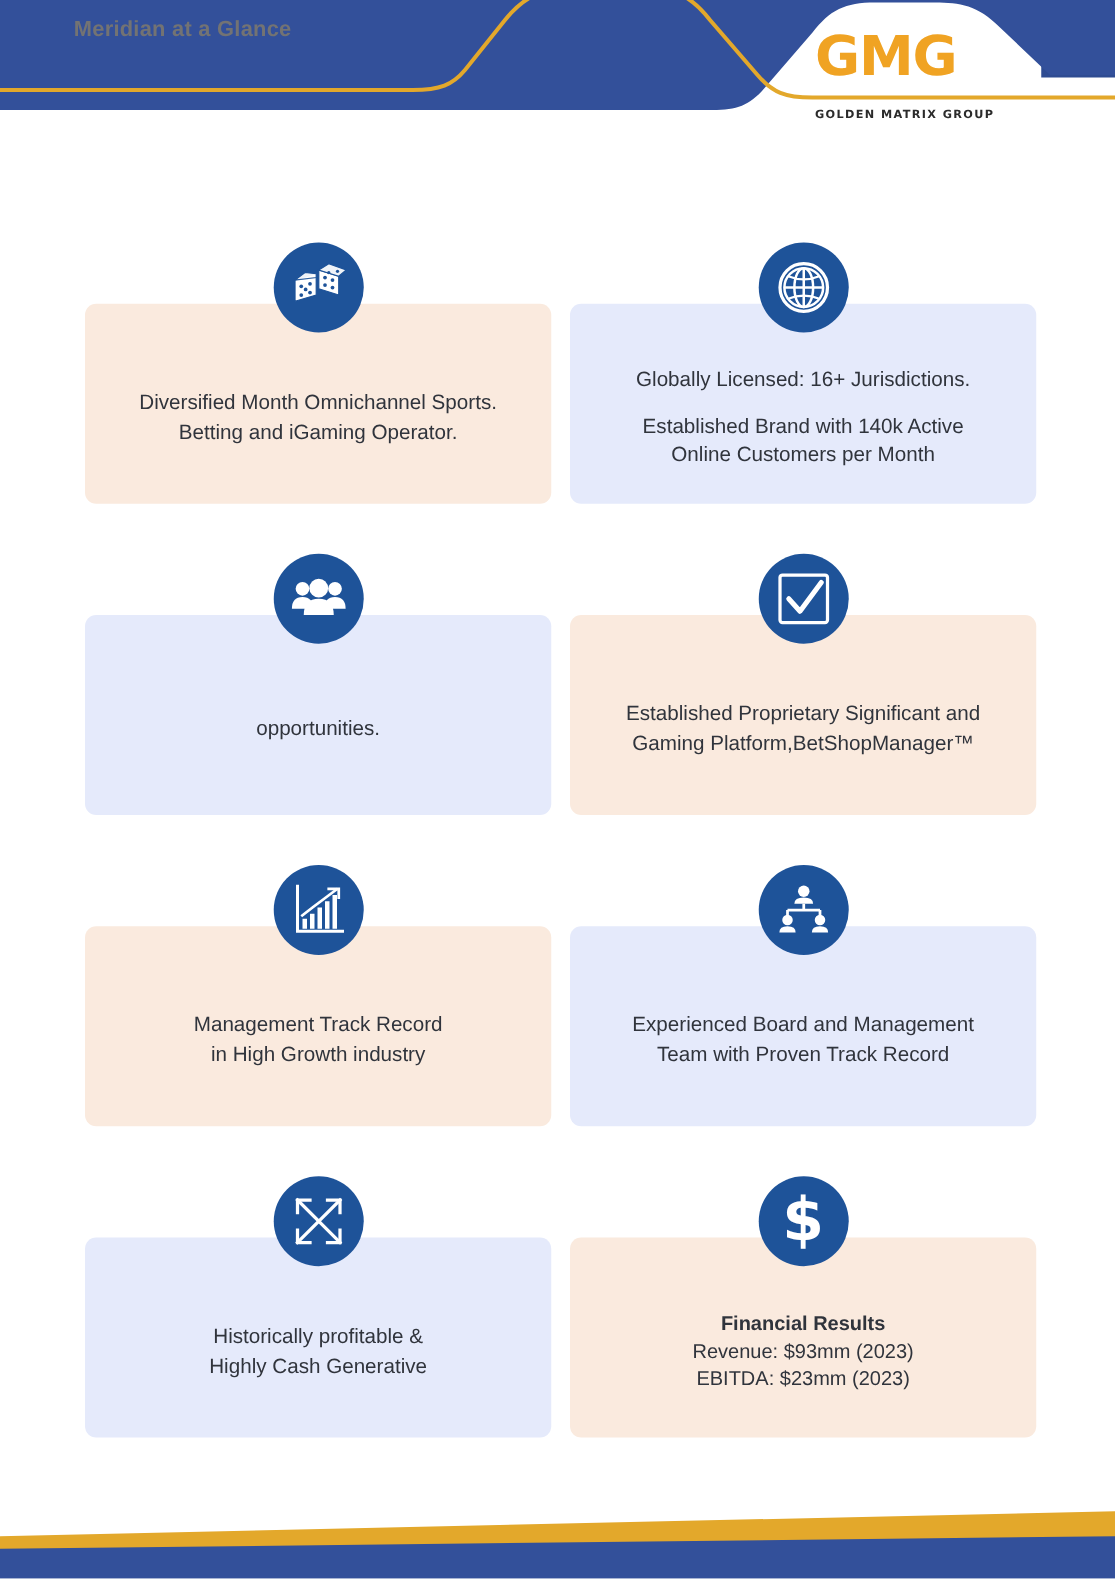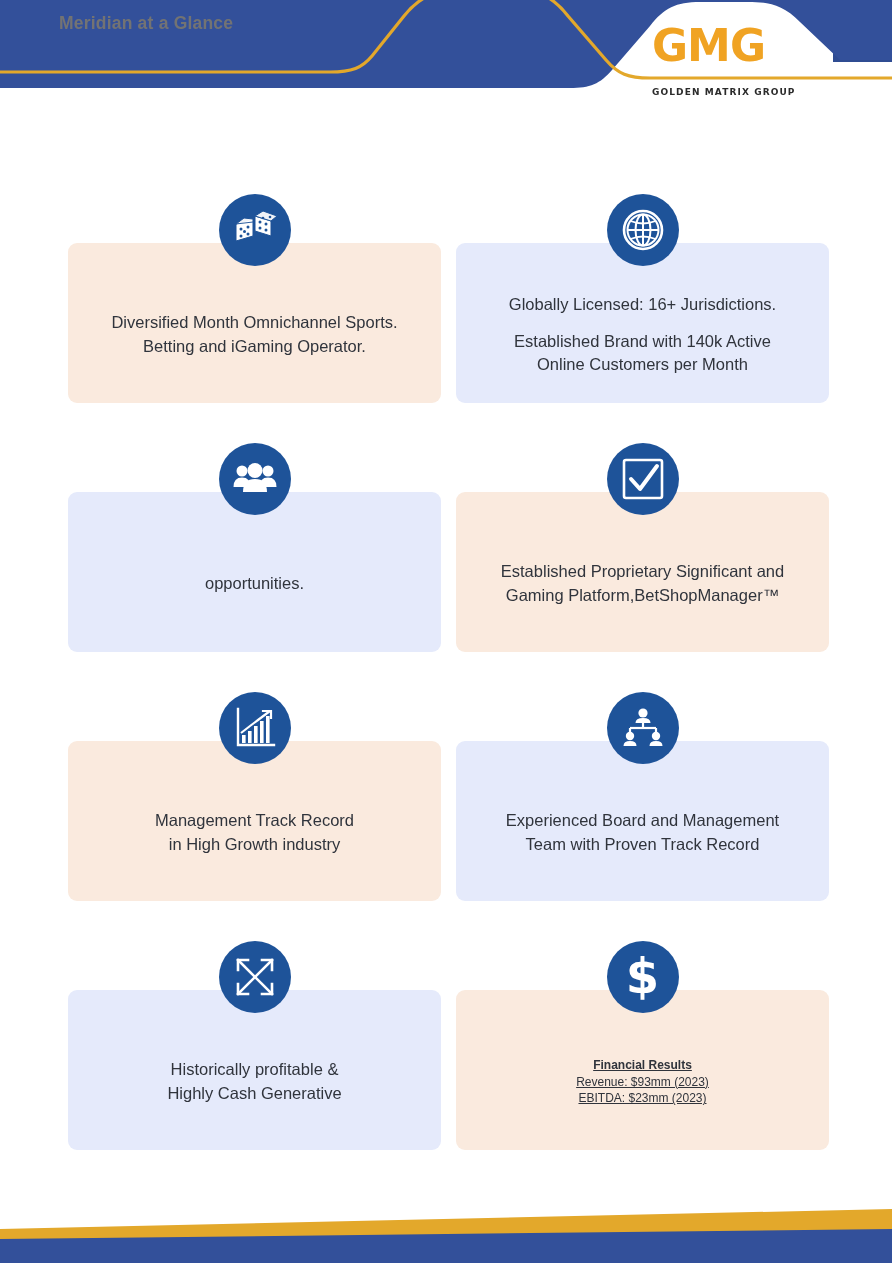--- a/index.html
+++ b/index.html
@@ -102,21 +102,21 @@
     text-align: center;
     font-size: 16.5px;
     line-height: 1.45;
     color: #30343c;
     font-family: "Liberation Sans", sans-serif;
     width: 100%;
   }
   .card-text .line { display: block; }
   .card-text .gap { display: block; height: 13px; }
   .card-text .bold { font-weight: 700; display: block; }
-  .card-text.tight { line-height: 1.38; font-size: 12px; text-decoration: underline; }
+  .card-text.tight { line-height: 1.38; font-size: 16px; }
 
   
   .icon-circle {
     position: absolute;
     width: 72px;
     height: 72px;
     border-radius: 50%;
     background: #1e5399;
     top: -36px;
     left: 50%;

